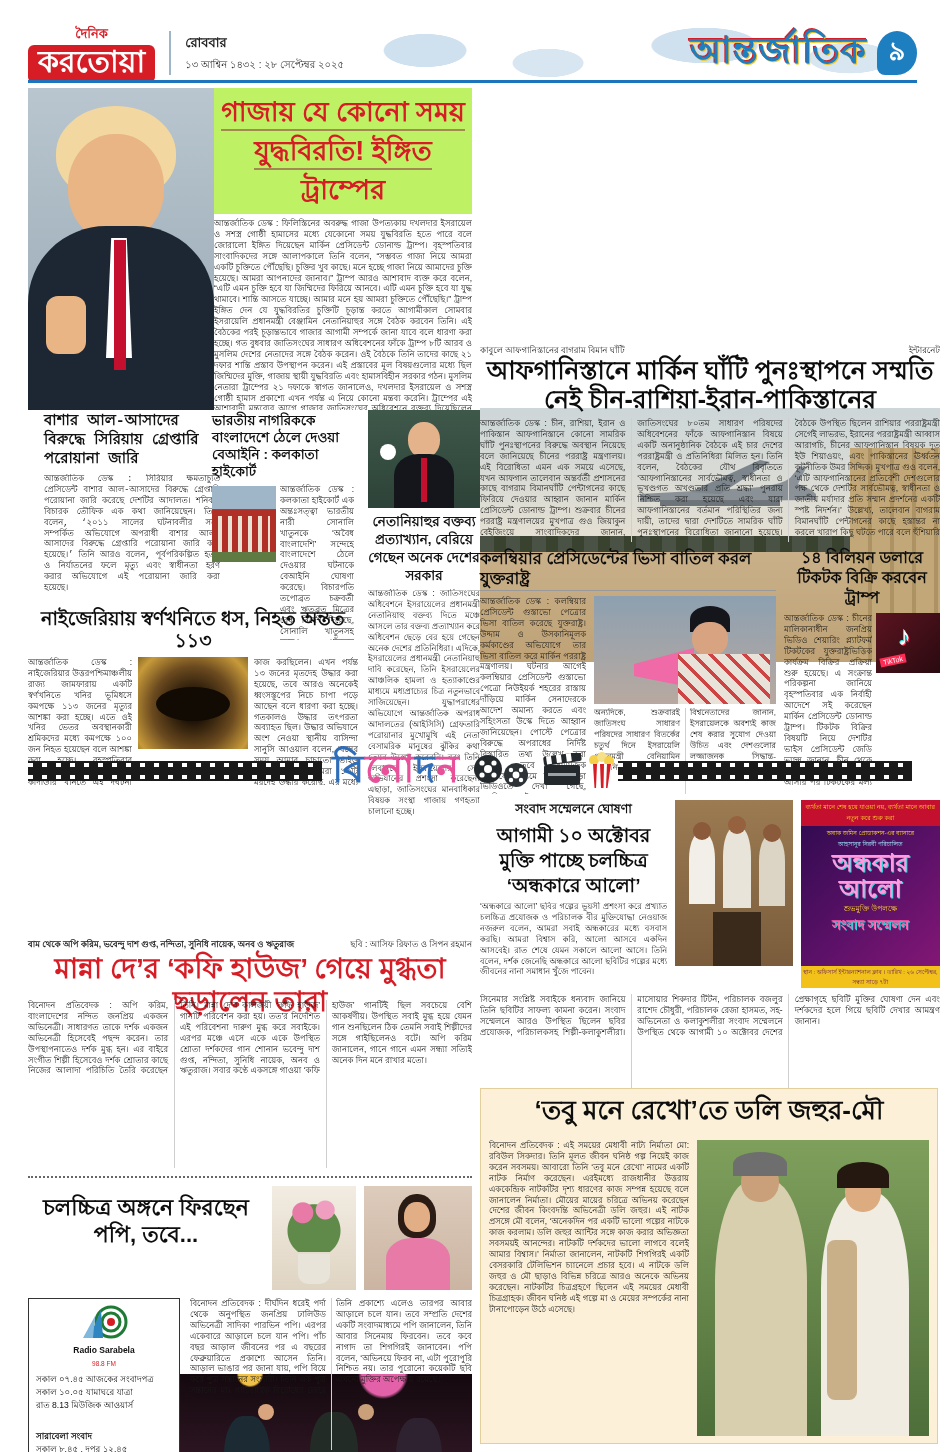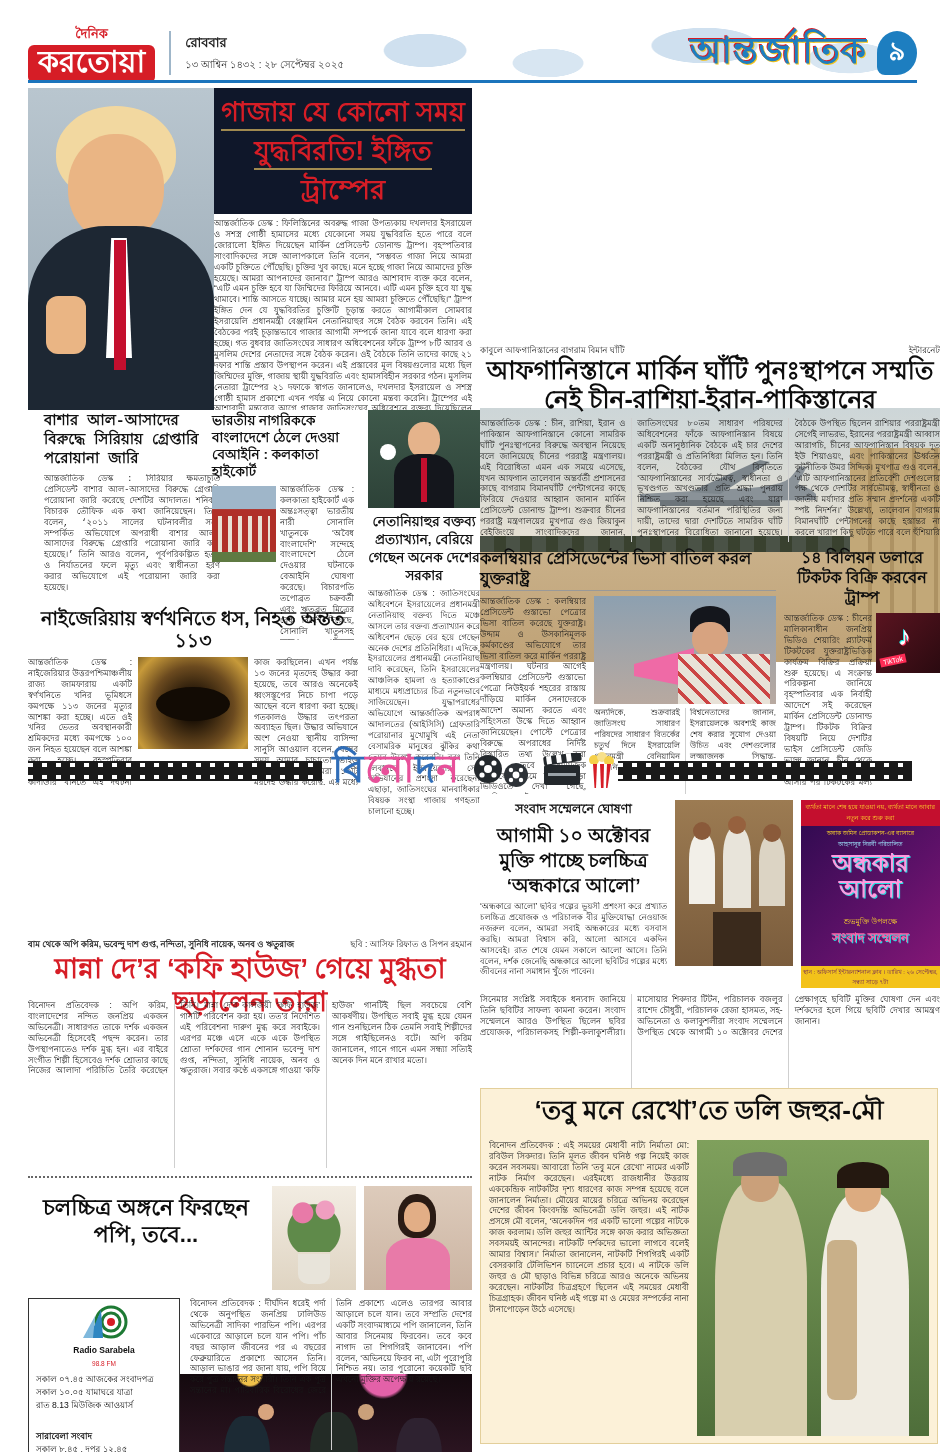--- a/index.html
+++ b/index.html
@@ -23,21 +23,21 @@
      radial-gradient(ellipse 70px 28px at 12% 45%, #cfe0ef 58%, transparent 60%),
      radial-gradient(ellipse 60px 24px at 34% 70%, #d8e6f2 58%, transparent 60%),
      radial-gradient(ellipse 90px 30px at 62% 35%, #cfe0ef 58%, transparent 60%),
      radial-gradient(ellipse 70px 26px at 88% 60%, #d8e6f2 58%, transparent 60%);}
   .section-title{font-size:36px;font-weight:bold;color:#1d7ec0;
      text-shadow:1px 1px 0 #f3c21a, -1px -1px 0 #d61d26;letter-spacing:1px;}
   .pagenum-badge{width:40px;height:44px;background:#1d7ec0;border-radius:50% 50% 50% 8px;
      color:#fff;font-size:26px;font-weight:bold;display:flex;align-items:center;justify-content:center;}
   .blue-rule{background:#1b74bc;height:3px;}
   
-  .gaza-headbox{background:#0f172a;display:flex;flex-direction:column;align-items:center;
+  .gaza-headbox{background:#bef264;display:flex;flex-direction:column;align-items:center;
      justify-content:center;gap:3px;}
   .gaza-line{color:#d61d26;font-weight:bold;font-size:27px;line-height:34px;}
   .gaza-u{border-bottom:2px solid #a08a50;}
   
   .ph{overflow:hidden;position:relative;background:#ccc;}
   .cap{font-size:8.5px;color:#222;}
   .kicker{font-size:12.5px;font-weight:bold;}
   .mid-head{font-size:15px;line-height:19px;font-weight:bold;}
   .filmstrip{height:20px;background:#1a1a1a;
      background-image:repeating-linear-gradient(90deg,#fff 0 5px,transparent 5px 14px);
@@ -49,21 +49,21 @@
   .banner-blue{color:#2f6db8;} .banner-pink{color:#e8509a;}
   .ent-banner-text{font-size:38px;font-weight:bold;letter-spacing:1px;}
   .red-head{color:#d61d26;font-weight:bold;}
   .dotted-sep{border-top:2px dotted #666;}
   .radio-box{border:1px solid #333;background:#fff;padding:5px 7px;font-size:8.6px;line-height:13px;}
   .tobu-box{background:#fcf1d8;border:1px solid #e3cf9b;}
   .poster{background:linear-gradient(135deg,#2b0a4e 0%,#5d1168 55%,#8a1878 100%);color:#fff;
      display:flex;flex-direction:column;align-items:center;overflow:hidden;}
   .poster-strip{background:#c40f2e;color:#ffd92b;font-size:6.3px;width:100%;text-align:center;padding:2px 0;}
   .poster-title{font-weight:bold;color:#ff9adf;text-shadow:1px 1px 0 #24e0e0;}
-  .poster-sub{color:#ffd92b;font-size:7.5px;margin-top:14px;}
+  .poster-sub{color:#ffd92b;font-size:7.5px;margin-top:1px;}
   .poster-press{color:#ff5fa8;font-weight:bold;font-size:13px;text-shadow:1px 1px 0 #24e0e0;}
   .poster-bottom{background:#f3c21a;color:#5b1060;font-size:5.8px;width:100%;text-align:center;
      padding:1px 0;margin-top:auto;}
 </style>
 </head>
 <body>
 
 <div class="page">
 
   <div class="abs" style="left:28px;top:28px;right:28px;height:50px;display:flex;align-items:center;gap:14px;">

